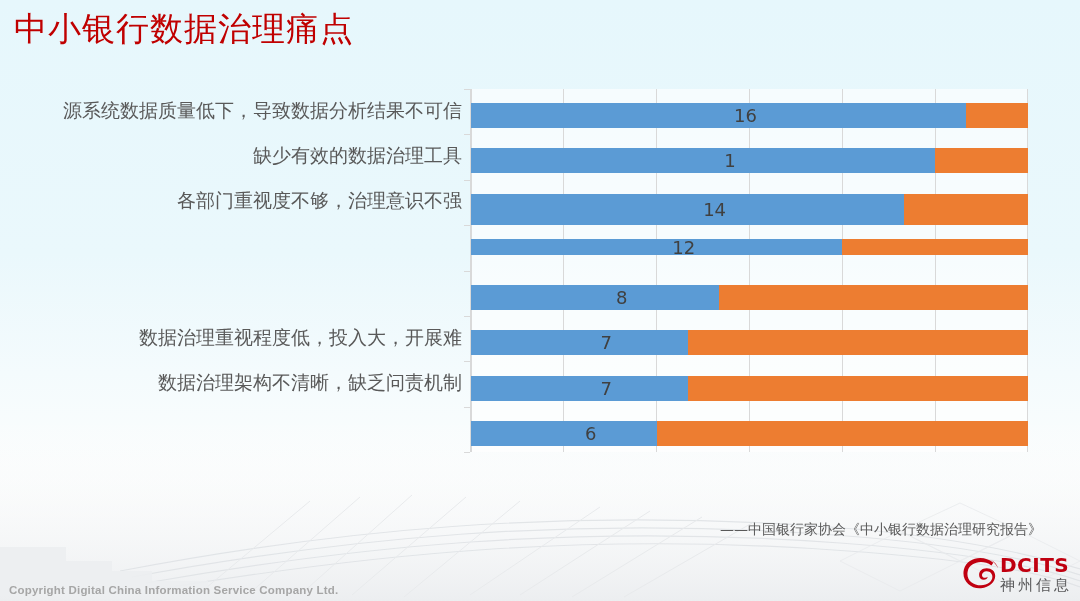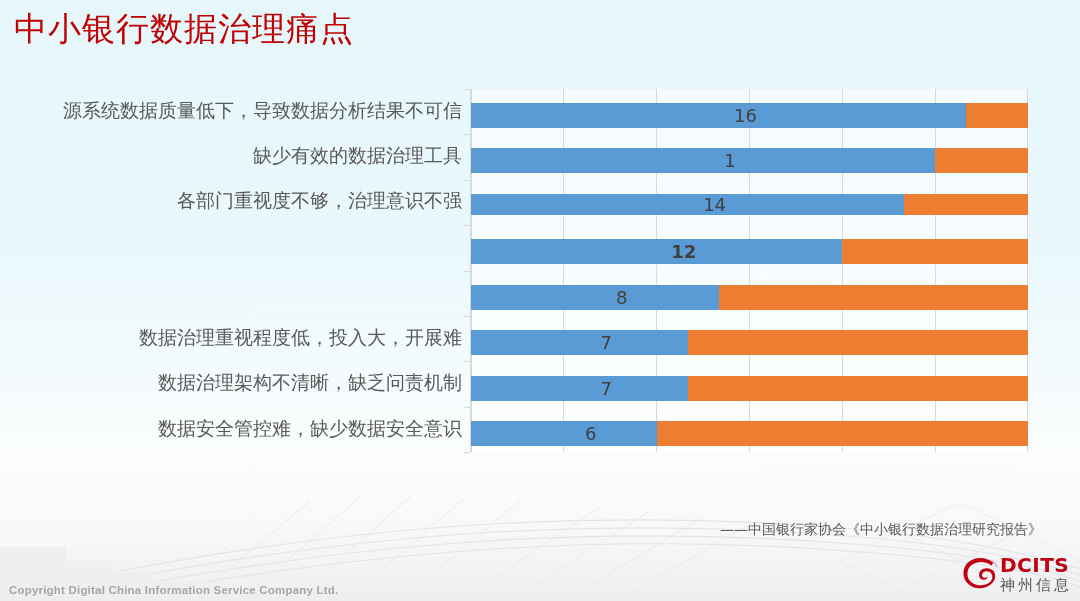--- a/index.html
+++ b/index.html
@@ -221,21 +221,20 @@
   <div class="title">中小银行数据治理痛点</div>
 
   <div class="chart">
 
     <div class="cat-labels">
       <div class="cat-label" style="top:16px;">源系统数据质量低下，导致数据分析结果不可信</div>
       <div class="cat-label" style="top:106px;">各部门重视度不够，治理意识不强</div>
       <div class="cat-label" style="top:61px;">缺少有效的数据治理工具</div>
       <div class="cat-label" style="top:243px;">数据治理重视程度低，投入大，开展难</div>
       <div class="cat-label" style="top:288px;">数据治理架构不清晰，缺乏问责机制</div>
-      <div class="cat-label" style="top:334px;">数据安全管控难，缺少数据安全意识</div>
     </div>
 
     <div class="plot">
       <div class="plot-bg"></div>
 
       <div class="axis-line"></div>
       <div class="axis-tick" style="top:0px;"></div>
       <div class="axis-tick" style="top:45px;"></div>
       <div class="axis-tick" style="top:91px;"></div>
       <div class="axis-tick" style="top:136px;"></div>
@@ -256,26 +255,26 @@
       <div class="bar-row" style="top:14px;height:25px;">
         <div class="seg seg-a" style="width: 495.111px; background: rgb(91, 155, 213);"></div>
         <div class="seg seg-b" style="left: 495.111px; width: 61.8889px; background: rgb(237, 125, 49);"></div>
         <div class="bar-value" style="left: 0px; width: 495.111px;">16</div>
       </div>
       <div class="bar-row" style="top:59px;height:25px;">
         <div class="seg seg-a" style="width: 464.167px; background: rgb(91, 155, 213);"></div>
         <div class="seg seg-b" style="left: 464.167px; width: 92.8333px; background: rgb(237, 125, 49);"></div>
         <div class="bar-value" style="left: 0px; width: 464.167px;">1</div>
       </div>
-      <div class="bar-row" style="top:105px;height:21px;">
+      <div class="bar-row" style="top:105px;height:31px;">
         <div class="seg seg-a" style="width: 433.222px; background: rgb(91, 155, 213);"></div>
         <div class="seg seg-b" style="left: 433.222px; width: 123.778px; background: rgb(237, 125, 49);"></div>
         <div class="bar-value" style="left: 0px; width: 433.222px;">14</div>
       </div>
-      <div class="bar-row" style="top:150px;height:25px;font-weight:bold;">
+      <div class="bar-row" style="top:150px;height:16px;">
         <div class="seg seg-a" style="width: 371.333px; background: rgb(91, 155, 213);"></div>
         <div class="seg seg-b" style="left: 371.333px; width: 185.667px; background: rgb(237, 125, 49);"></div>
         <div class="bar-value" style="left: 0px; width: 371.333px;">12</div>
       </div>
       <div class="bar-row" style="top:196px;height:25px;">
         <div class="seg seg-a" style="width: 247.556px; background: rgb(91, 155, 213);"></div>
         <div class="seg seg-b" style="left: 247.556px; width: 309.444px; background: rgb(237, 125, 49);"></div>
         <div class="bar-value" style="left: 0px; width: 247.556px;">8</div>
       </div>
       <div class="bar-row" style="top:241px;height:25px;">

